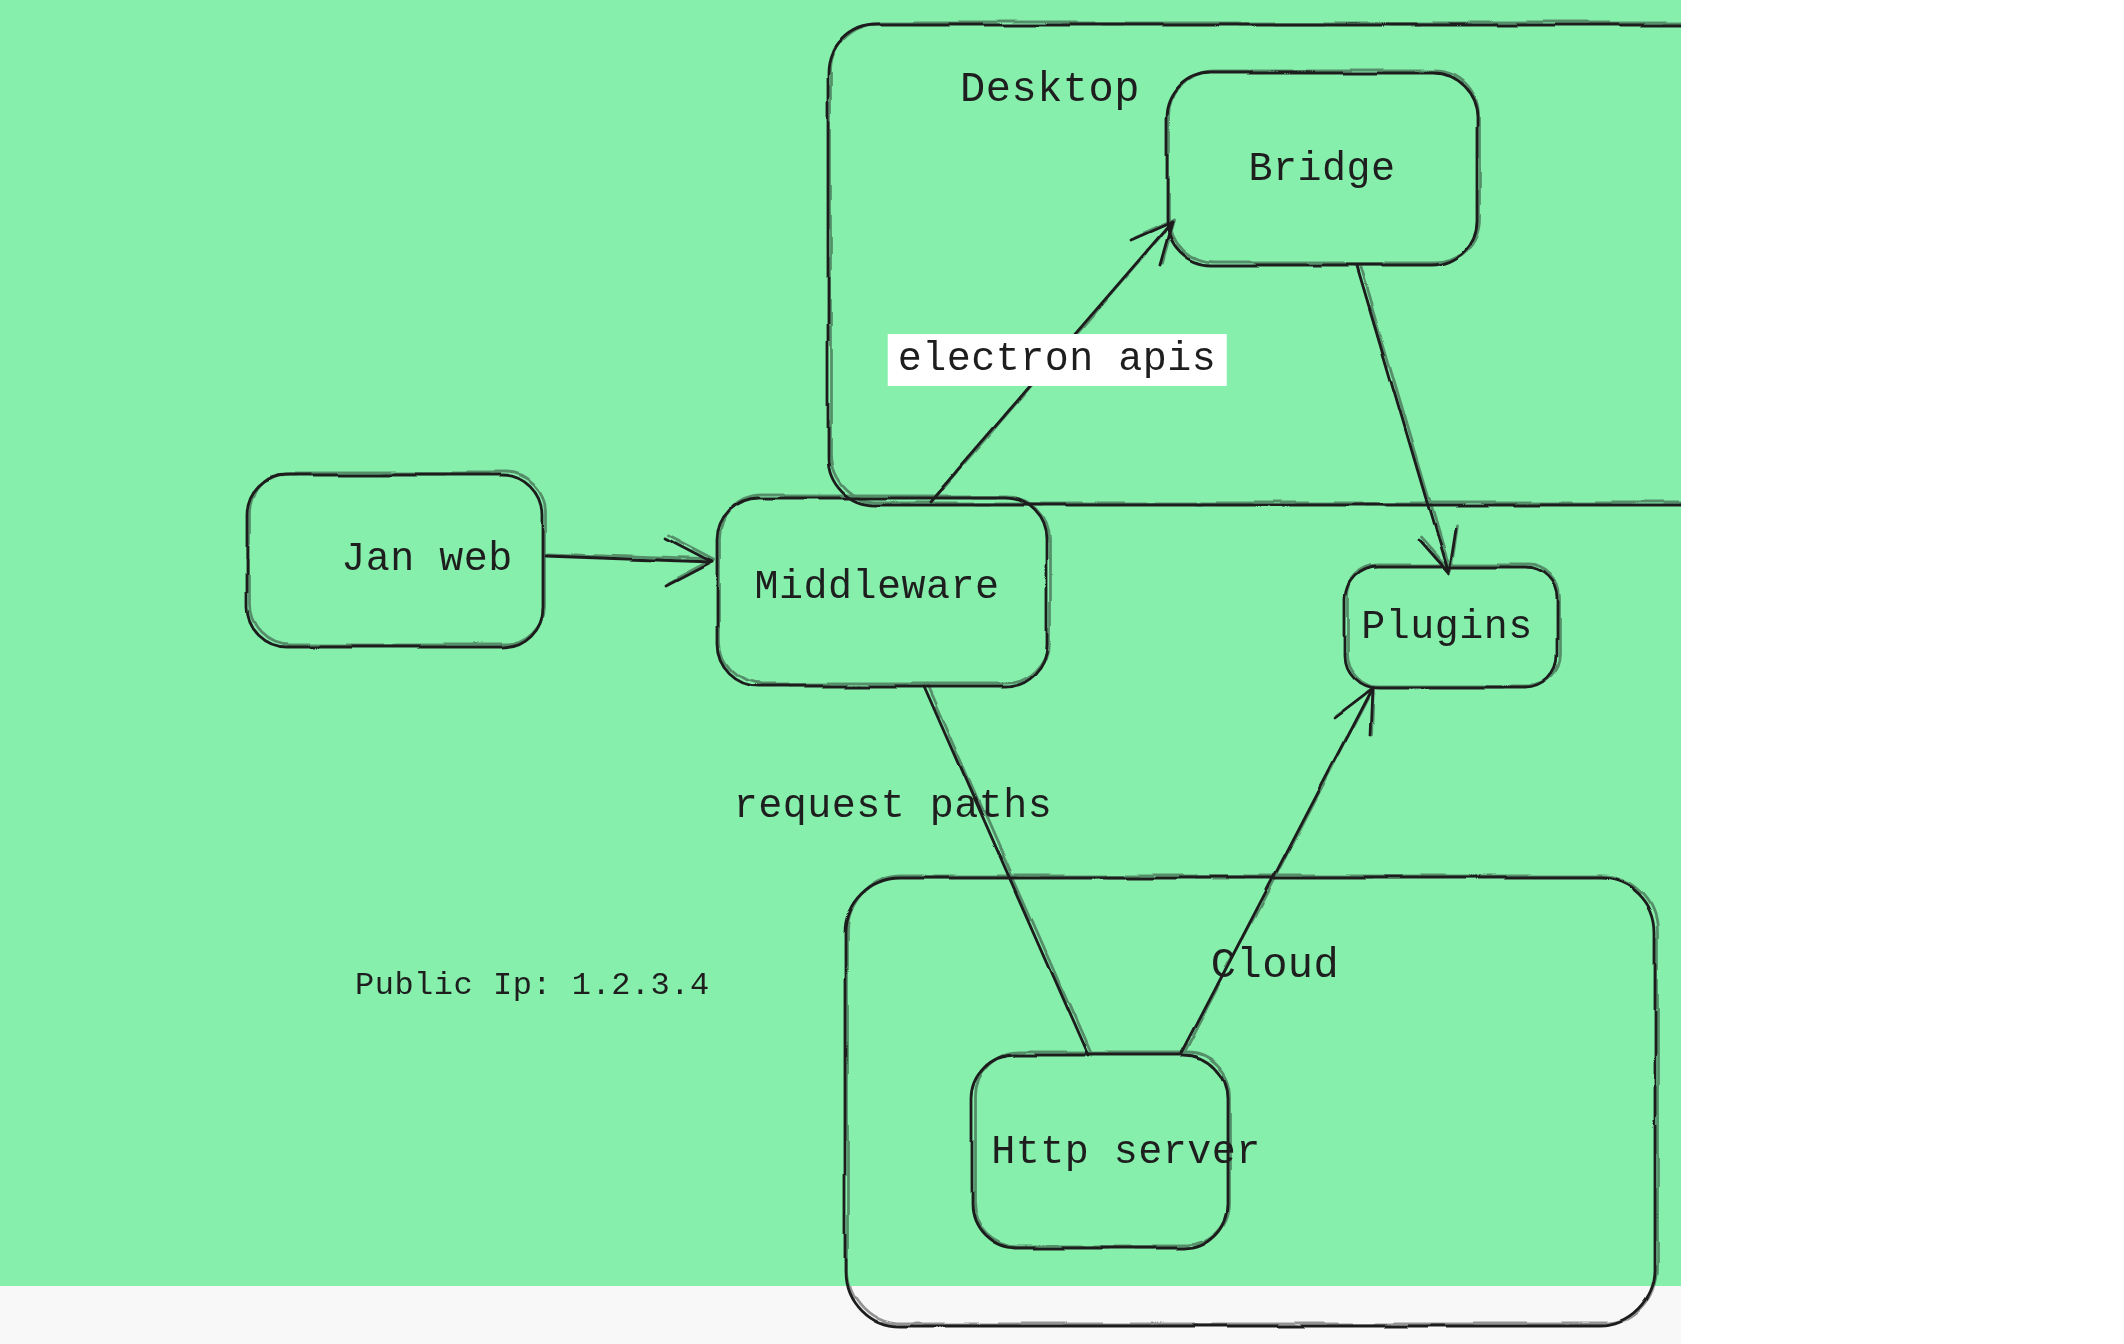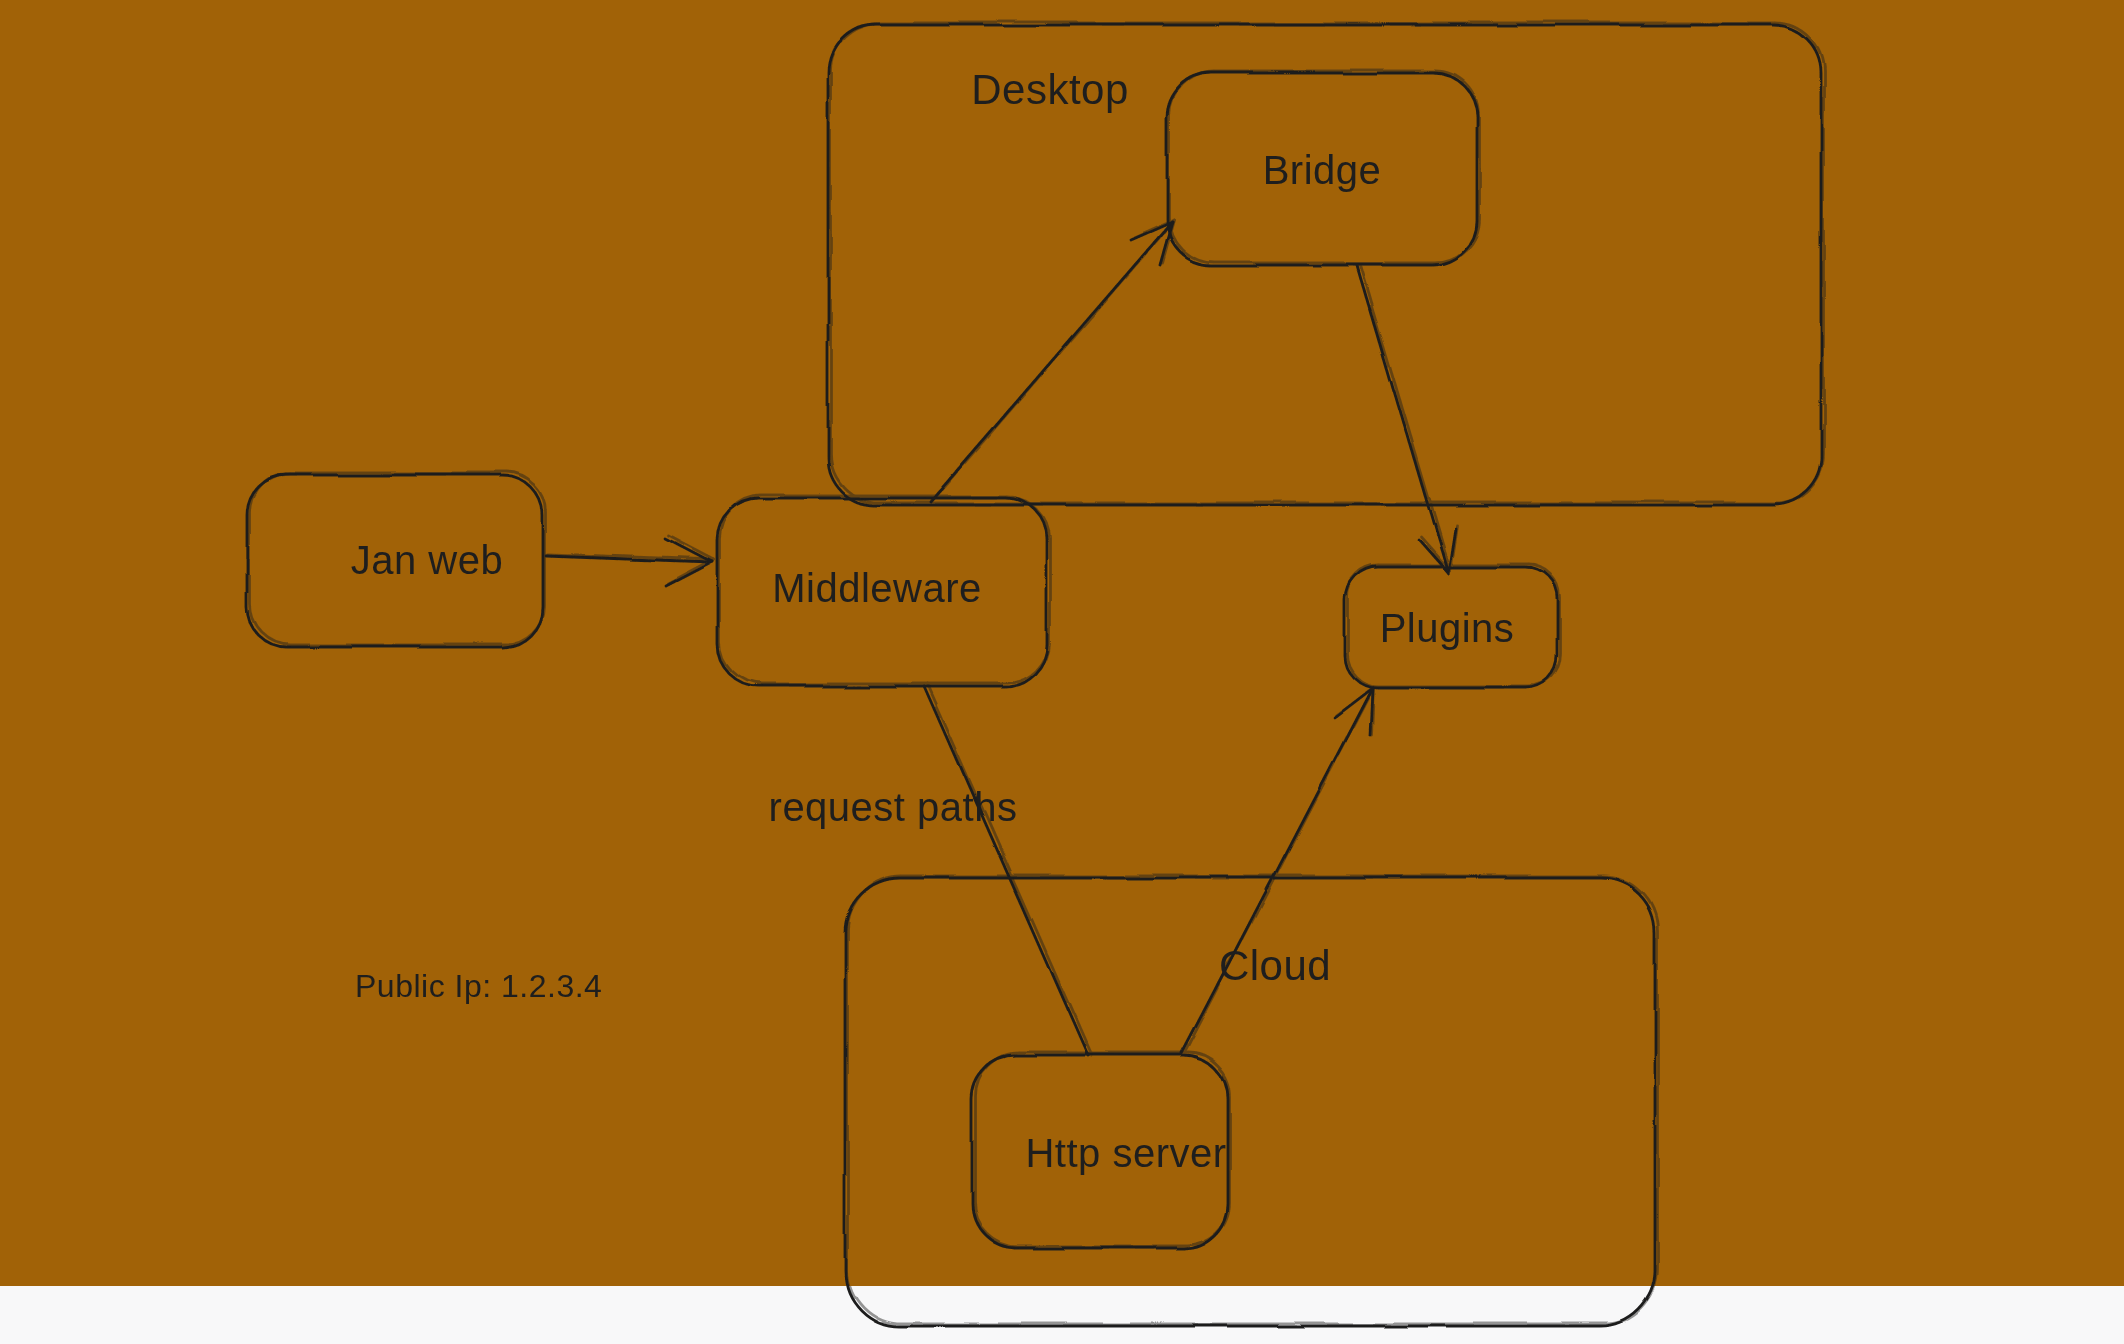--- a/index.html
+++ b/index.html
@@ -2,25 +2,25 @@
 <html><head>
 <meta charset="utf-8">
 <style>
   html, body {
     margin: 0;
     padding: 0;
     background: #ffffff;
   }
   #canvas {
     position: relative;
-    width: 2124px;
+    width: 1681px;
     height: 1344px;
-    background: #a16207;
+    background: #86efac;
     overflow: hidden;
-    font-family: Liberation Sans, sans-serif;
+    font-family: Liberation Mono, monospace;
     color: #1e1e1e;
   }
   #shapes-svg {
     position: absolute;
     left: 0;
     top: 0;
     width: 2124px;
     height: 1344px;
   }
   .lbl {
@@ -110,19 +110,20 @@
 
   <div class="lbl container-lbl" style="left:1050px; top:90px;">Desktop</div>
   <div class="lbl container-lbl" style="left:1275px; top:966px;">Cloud</div>
 
   <div class="lbl" style="left:390px; top:560px;margin-left:37px;">Jan web</div>
   <div class="lbl" style="left:877px; top:588px;">Middleware</div>
   <div class="lbl" style="left:1322px; top:170px;">Bridge</div>
   <div class="lbl" style="left:1447px; top:628px;">Plugins</div>
   <div class="lbl" style="left:1102px; top:1153px;margin-left:24px;">Http server</div>
 
+  <div class="lbl on-line" style="left:1057px; top:360px;">electron apis</div>
   <div class="lbl" style="left:893px; top:807px;">request paths</div>
 
   <div class="credentials">
     <div>Public Ip: 1.2.3.4</div>
   </div>
 
 </div>
 
 </body></html>

